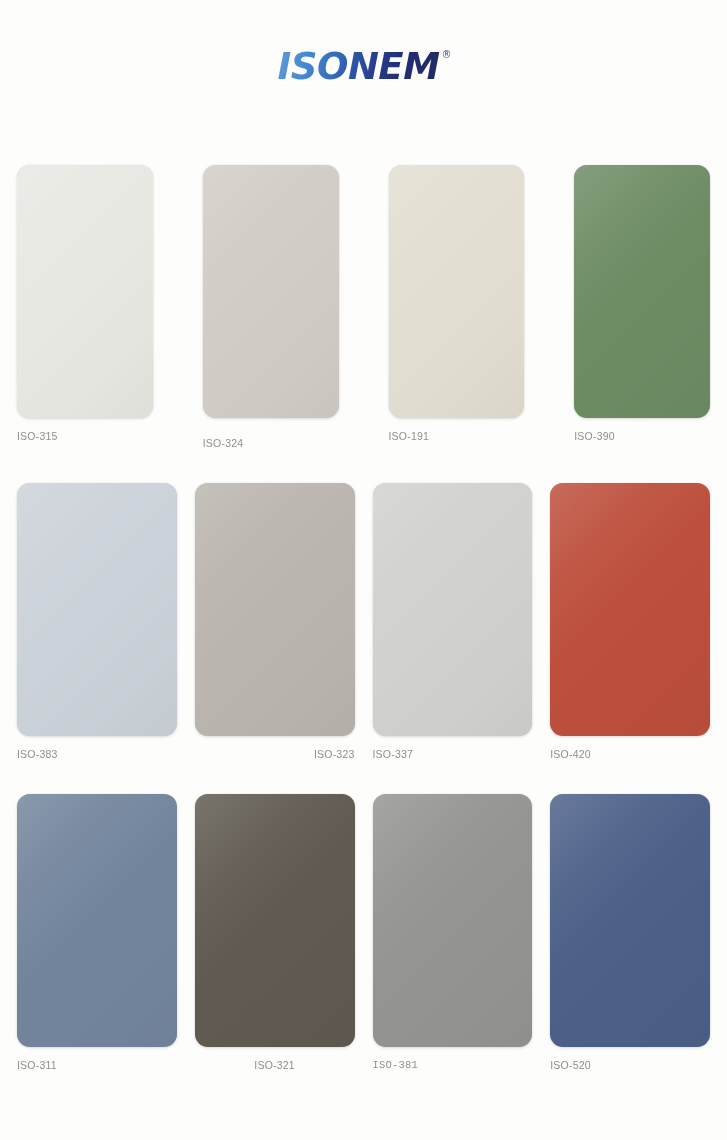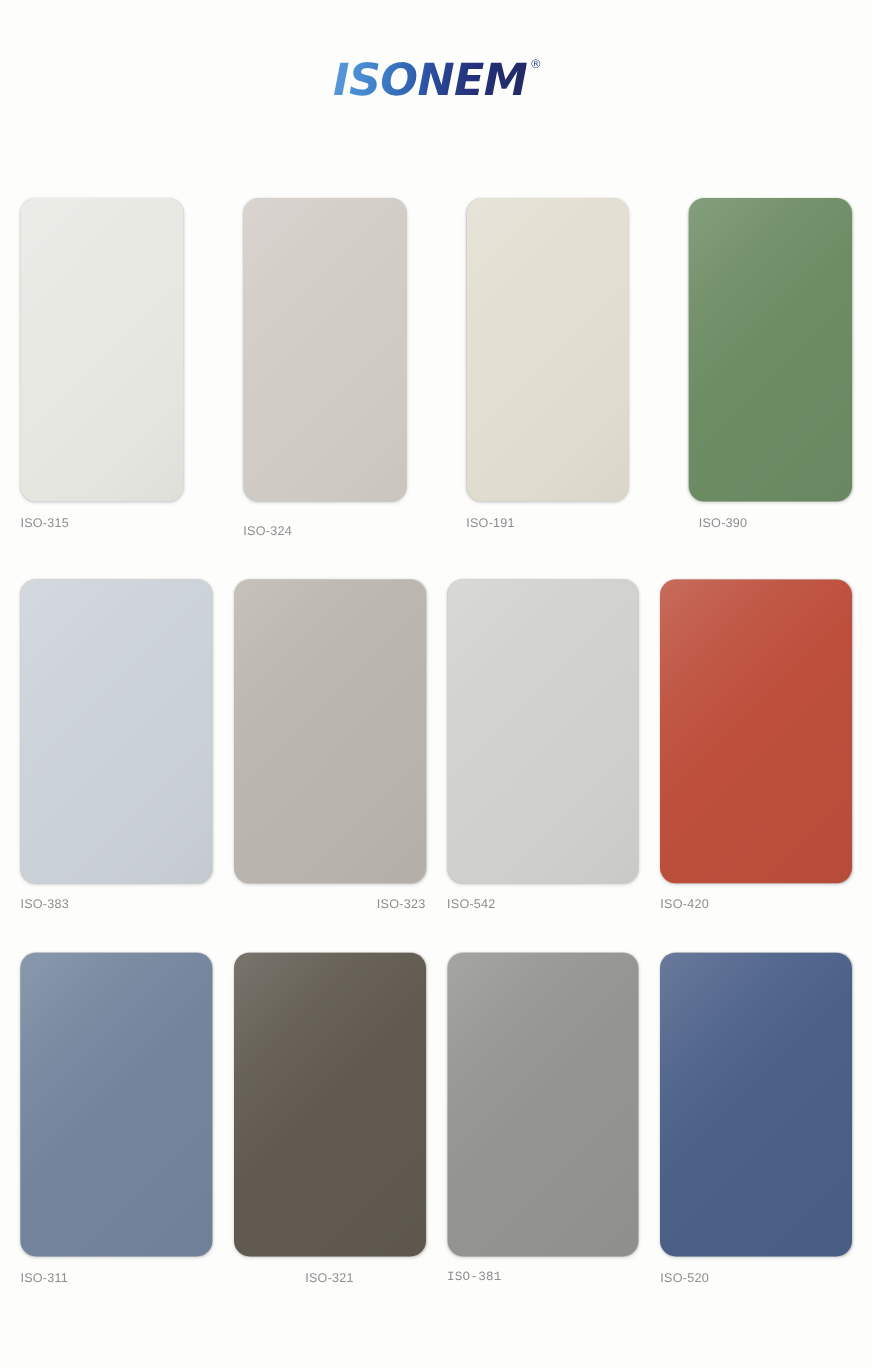--- a/index.html
+++ b/index.html
@@ -138,36 +138,36 @@
     <div class="cell">
       <div class="swatch" style="background-color: rgb(210, 204, 198);"></div>
       <div class="code" style="color: rgb(142, 142, 142); margin-top: 19px;">ISO-324</div>
     </div>
     <div class="cell">
       <div class="swatch" style="background-color: rgb(226, 222, 209);"></div>
       <div class="code" style="color: rgb(142, 142, 142);">ISO-191</div>
     </div>
     <div class="cell">
       <div class="swatch" style="background-color: rgb(109, 140, 100);"></div>
-      <div class="code" style="color: rgb(142, 142, 142); margin-left: 8px;">ISO-390</div>
+      <div class="code" style="color: rgb(142, 142, 142);">ISO-390</div>
     </div>
   </div>
 
   <div class="row">
     <div class="cell">
       <div class="swatch" style="background-color: rgb(204, 210, 217);"></div>
       <div class="code" style="color: rgb(142, 142, 142);">ISO-383</div>
     </div>
     <div class="cell">
       <div class="swatch" style="background-color: rgb(186, 181, 174);"></div>
       <div class="code" style="color: rgb(142, 142, 142); text-align: right;">ISO-323</div>
     </div>
     <div class="cell">
       <div class="swatch" style="background-color: rgb(209, 209, 205);"></div>
-      <div class="code" style="color: rgb(142, 142, 142);">ISO-542</div>
+      <div class="code" style="color: rgb(142, 142, 142);">ISO-337</div>
     </div>
     <div class="cell">
       <div class="swatch" style="background-color: rgb(189, 79, 60);"></div>
       <div class="code" style="color: rgb(142, 142, 142);">ISO-420</div>
     </div>
   </div>
 
   <div class="row">
     <div class="cell">
       <div class="swatch" style="background-color: rgb(115, 133, 157);"></div>

